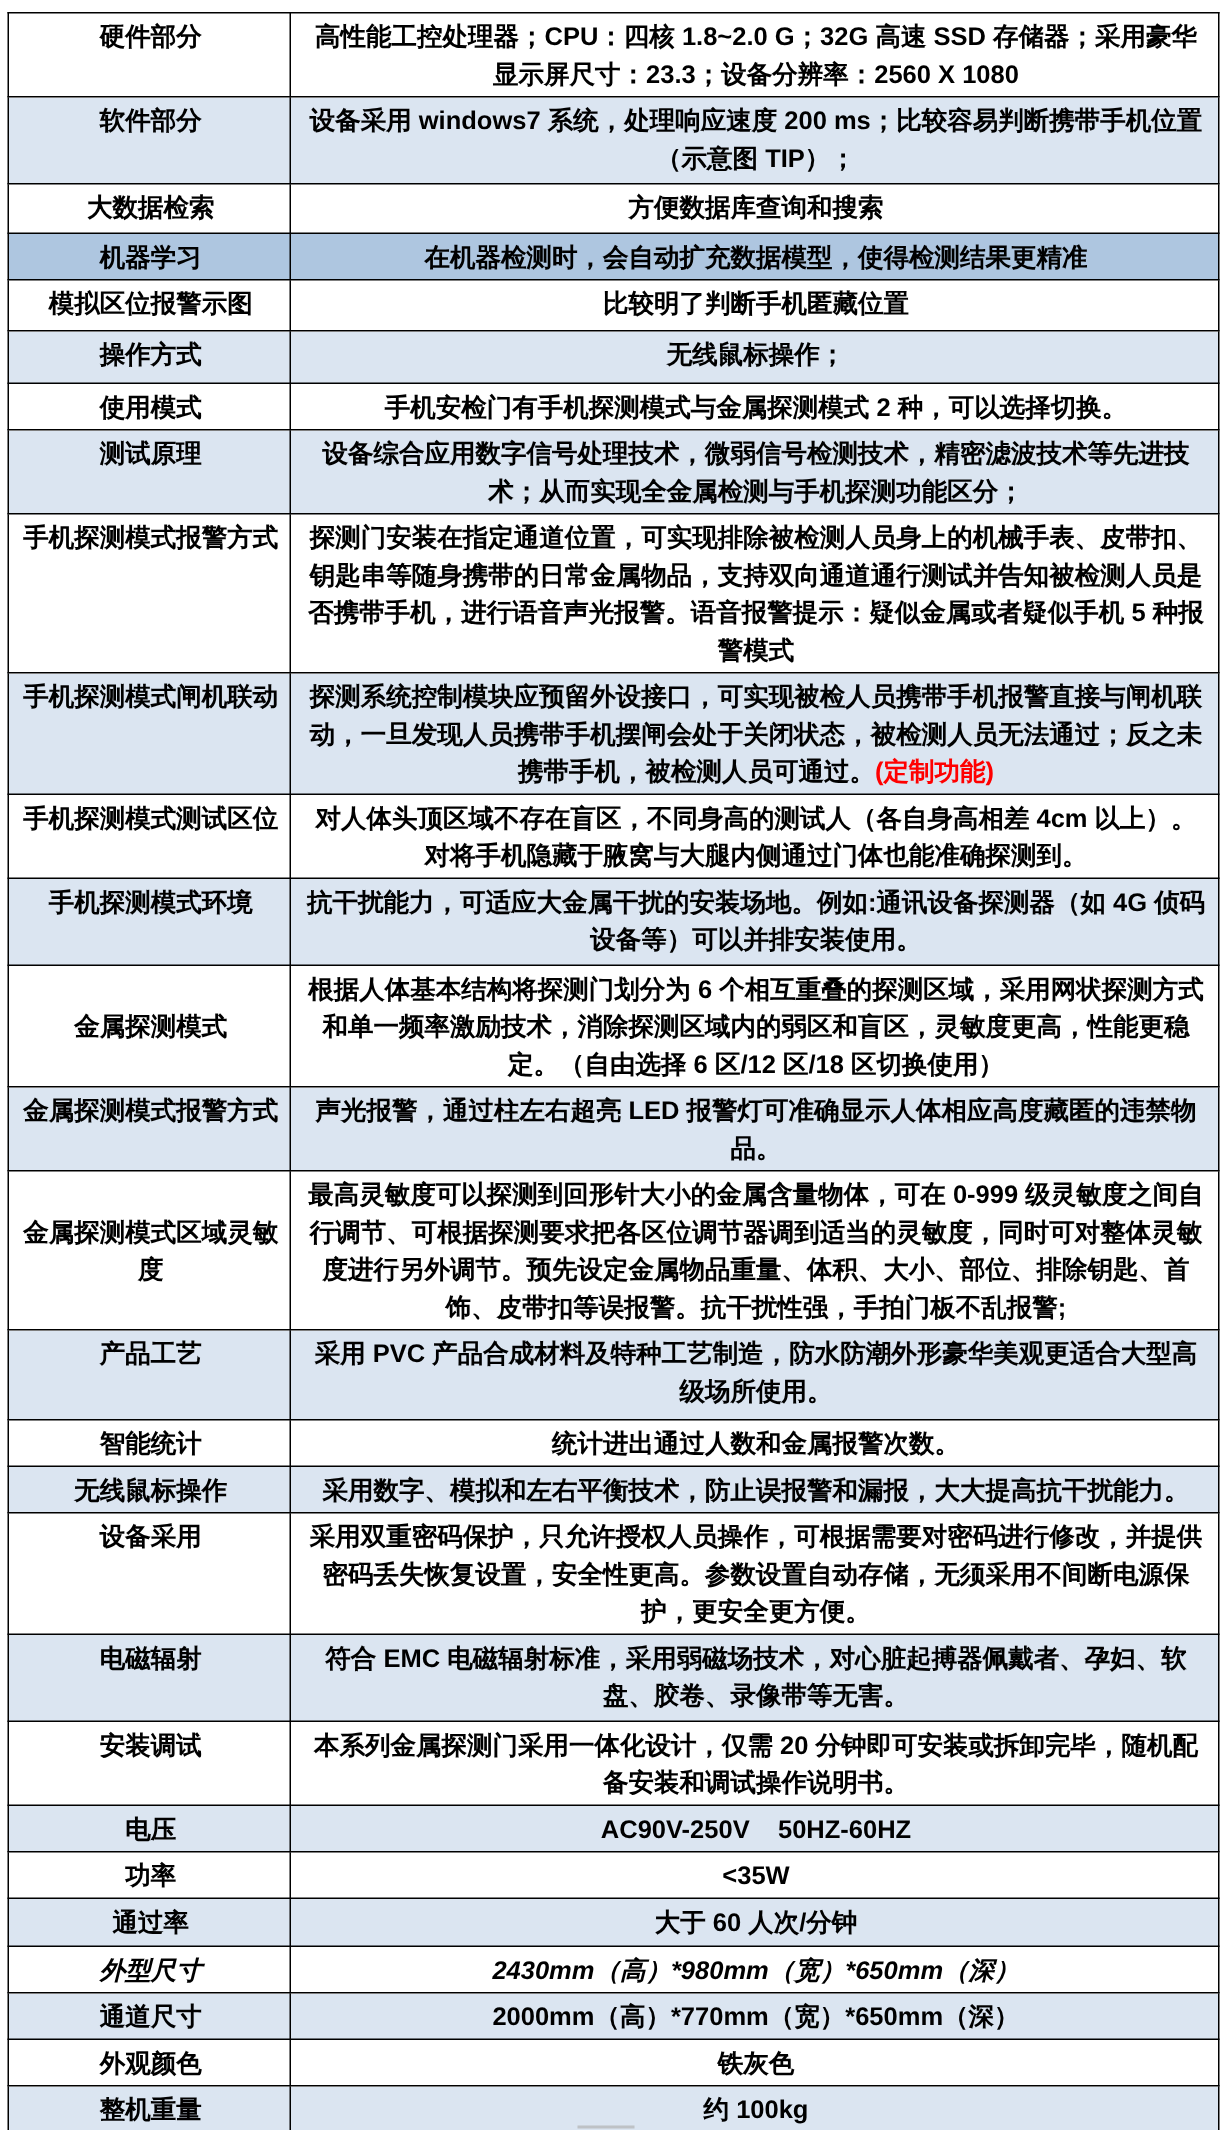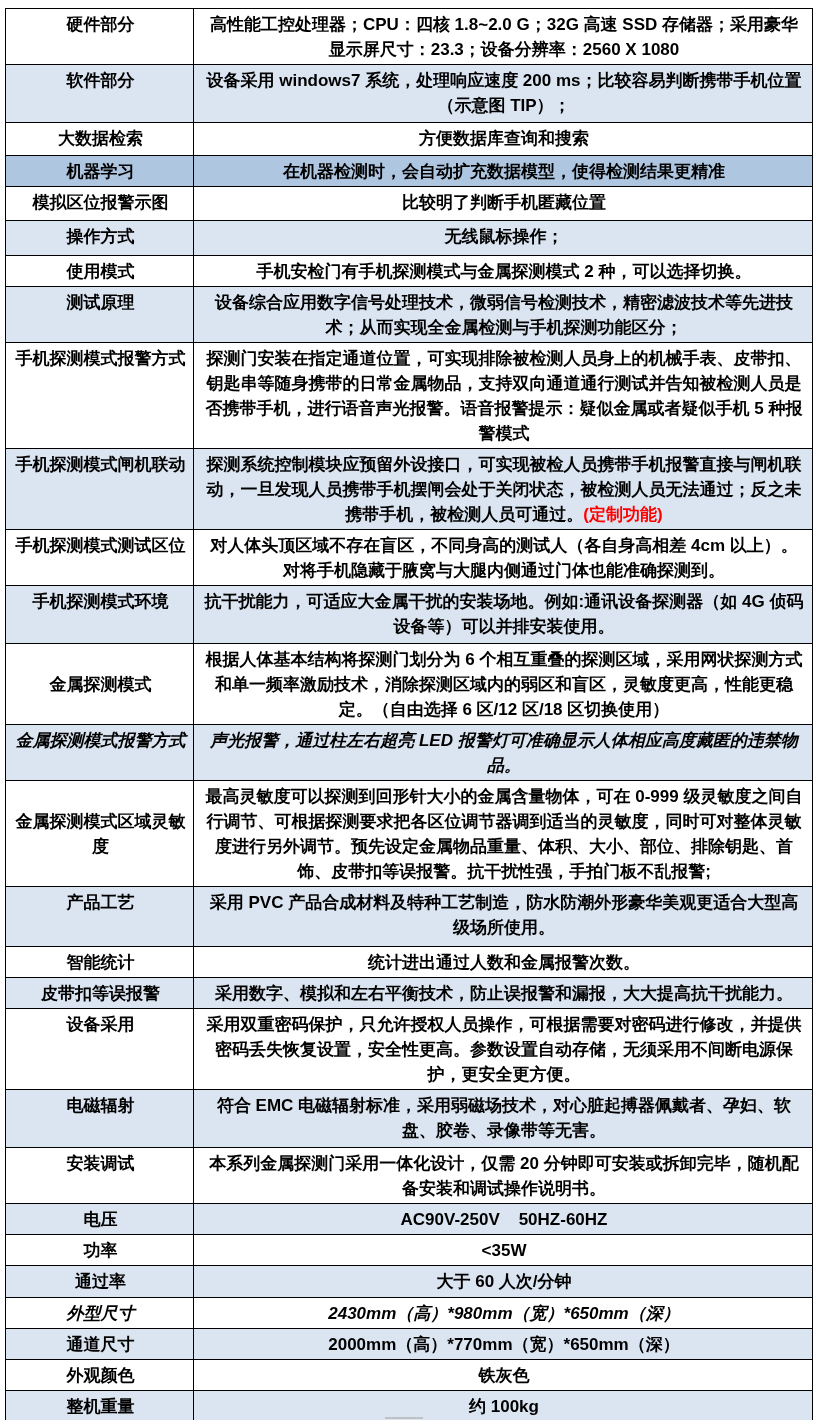--- a/index.html
+++ b/index.html
@@ -41,21 +41,21 @@
   tr:nth-child(4){height:27px;}
   tr:nth-child(5){height:34px;}
   tr:nth-child(6){height:35px;padding-left:36px;}
   tr:nth-child(7){height:28px;}
   tr:nth-child(8){height:55px;border-radius:11px;}
   tr:nth-child(9){height:102px;}
   tr:nth-child(10){height:79px;}
   tr:nth-child(11){height:56px;}
   tr:nth-child(12){height:58px;}
   tr:nth-child(13){height:80px;}
-  tr:nth-child(14){height:46px;font-style:italic;}
+  tr:nth-child(14){height:46px;}
   tr:nth-child(15){height:106px;}
   tr:nth-child(16){height:60px;}
   tr:nth-child(17){height:28px;}
   tr:nth-child(18){height:30px;}
   tr:nth-child(19){height:79px;}
   tr:nth-child(20){height:58px;}
   tr:nth-child(21){height:56px;}
   tr:nth-child(22){height:30px;}
   tr:nth-child(23){height:30px;}
   tr:nth-child(24){height:32px;}
@@ -140,21 +140,21 @@
         </tr>
         <tr class="band">
           <td class="label-cell">产品工艺</td>
           <td class="value-cell"><span class="val">采用 PVC 产品合成材料及特种工艺制造，防水防潮外形豪华美观更适合大型高级场所使用。</span></td>
         </tr>
         <tr>
           <td class="label-cell">智能统计</td>
           <td class="value-cell"><span class="val">统计进出通过人数和金属报警次数。</span></td>
         </tr>
         <tr class="band">
-          <td class="label-cell">皮带扣等误报警</td>
+          <td class="label-cell">无线鼠标操作</td>
           <td class="value-cell"><span class="val">采用数字、模拟和左右平衡技术，防止误报警和漏报，大大提高抗干扰能力。</span></td>
         </tr>
         <tr>
           <td class="label-cell">设备采用</td>
           <td class="value-cell"><span class="val">采用双重密码保护，只允许授权人员操作，可根据需要对密码进行修改，并提供密码丢失恢复设置，安全性更高。参数设置自动存储，无须采用不间断电源保护，更安全更方便。</span></td>
         </tr>
         <tr class="band">
           <td class="label-cell">电磁辐射</td>
           <td class="value-cell"><span class="val">符合 EMC 电磁辐射标准，采用弱磁场技术，对心脏起搏器佩戴者、孕妇、软盘、胶卷、录像带等无害。</span></td>
         </tr>

